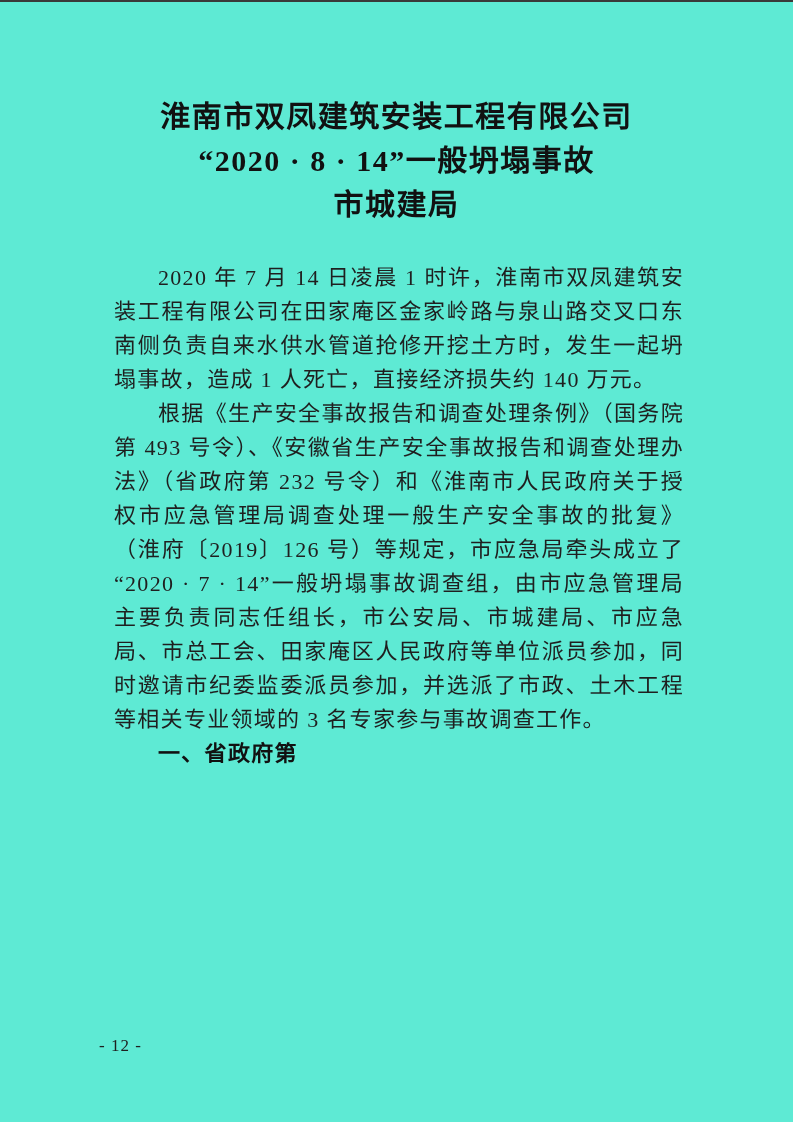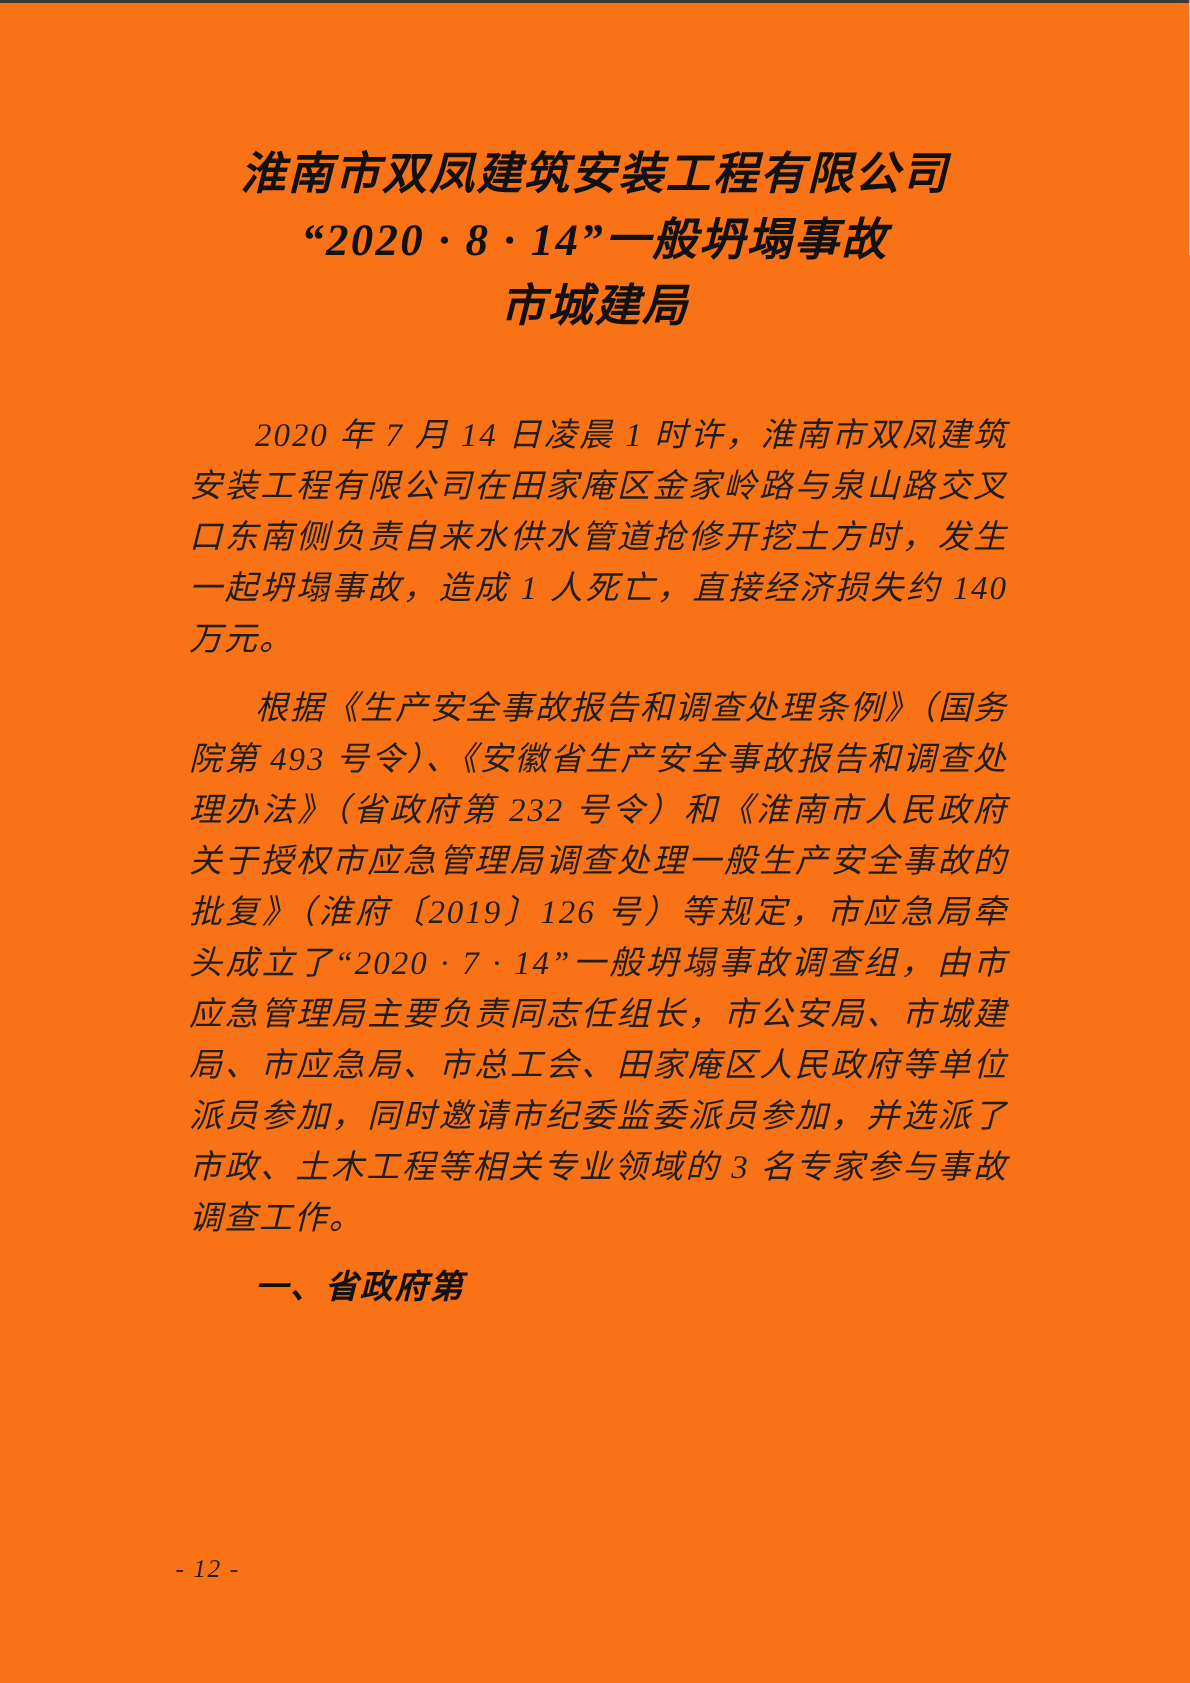--- a/index.html
+++ b/index.html
@@ -6,25 +6,24 @@
   html, body {
     margin: 0;
     padding: 0;
     background: #ffffff;
   }
   .page {
     position: relative;
     width: 793px;
     height: 1122px;
     margin: 0 auto;
-    background: #f97316;
+    background: #5eead4;
     color: #1a1a1a;
     overflow: hidden;
     font-family: "Liberation Serif", "DejaVu Serif", serif;
-    font-style: italic;
   }
   
   .scan-edge {
     position: absolute;
     top: 0;
     left: 0;
     width: 100%;
     height: 2px;
     background: #3a3a3a;
   }
@@ -44,38 +43,38 @@
     position: absolute;
     top: 261px;
     left: 114px;
     width: 570px;
     font-size: 22px;
     line-height: 34px;
     text-align: justify;
     color: #1f1f1f;
   }
   .content p {
-    margin: 12px;
+    margin: 0;
     padding: 0;
     text-indent: 2em;
     letter-spacing: 1.3px;
   }
   .section-heading {
     margin: 0;
     text-indent: 2em;
     letter-spacing: 1.3px;
     font-family: "Liberation Sans", "DejaVu Sans", sans-serif;
     font-weight: bold;
     font-size: 22px;
     line-height: 34px;
     color: #111111;
   }
   .page-number {
     position: absolute;
-    left: 117px;
+    left: 99px;
     top: 1036px;
     font-size: 17px;
     letter-spacing: 1px;
     color: #1f1f1f;
   }
 </style>
 </head>
 <body>
 
 <div class="page">

